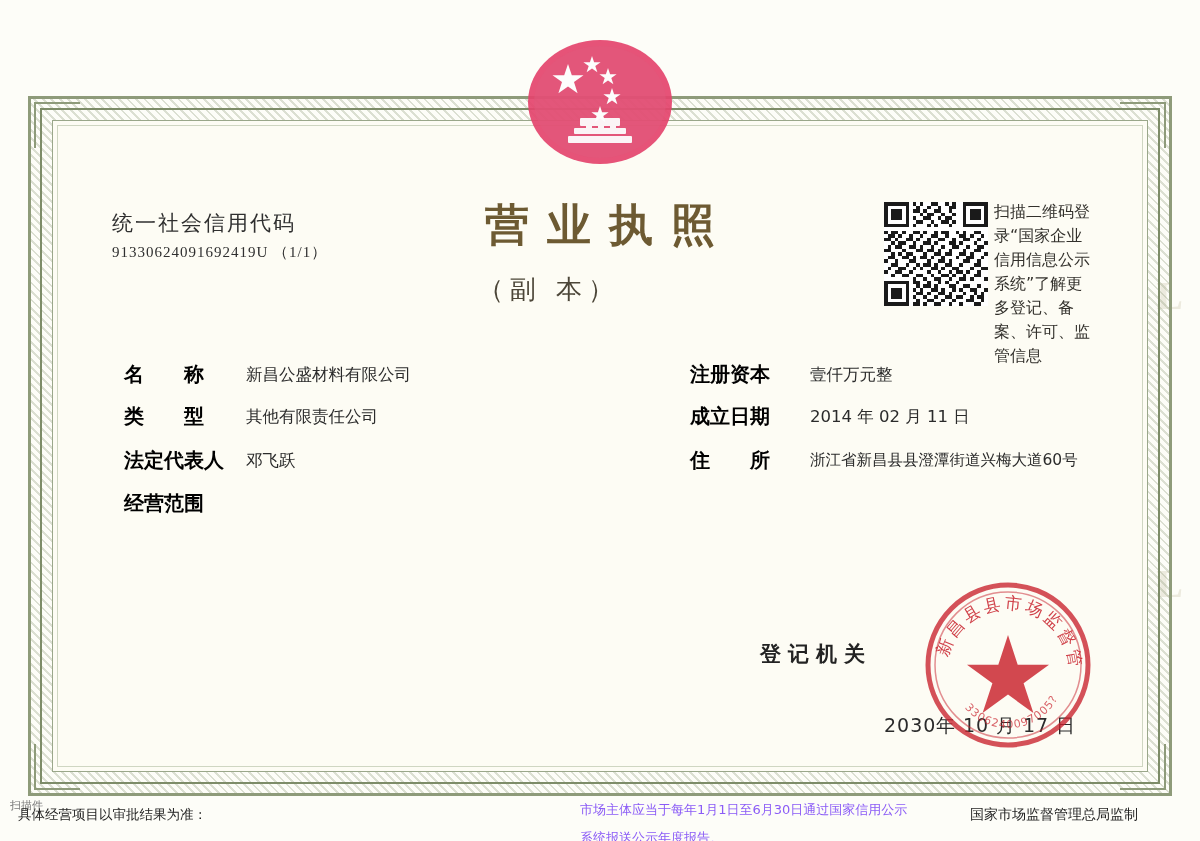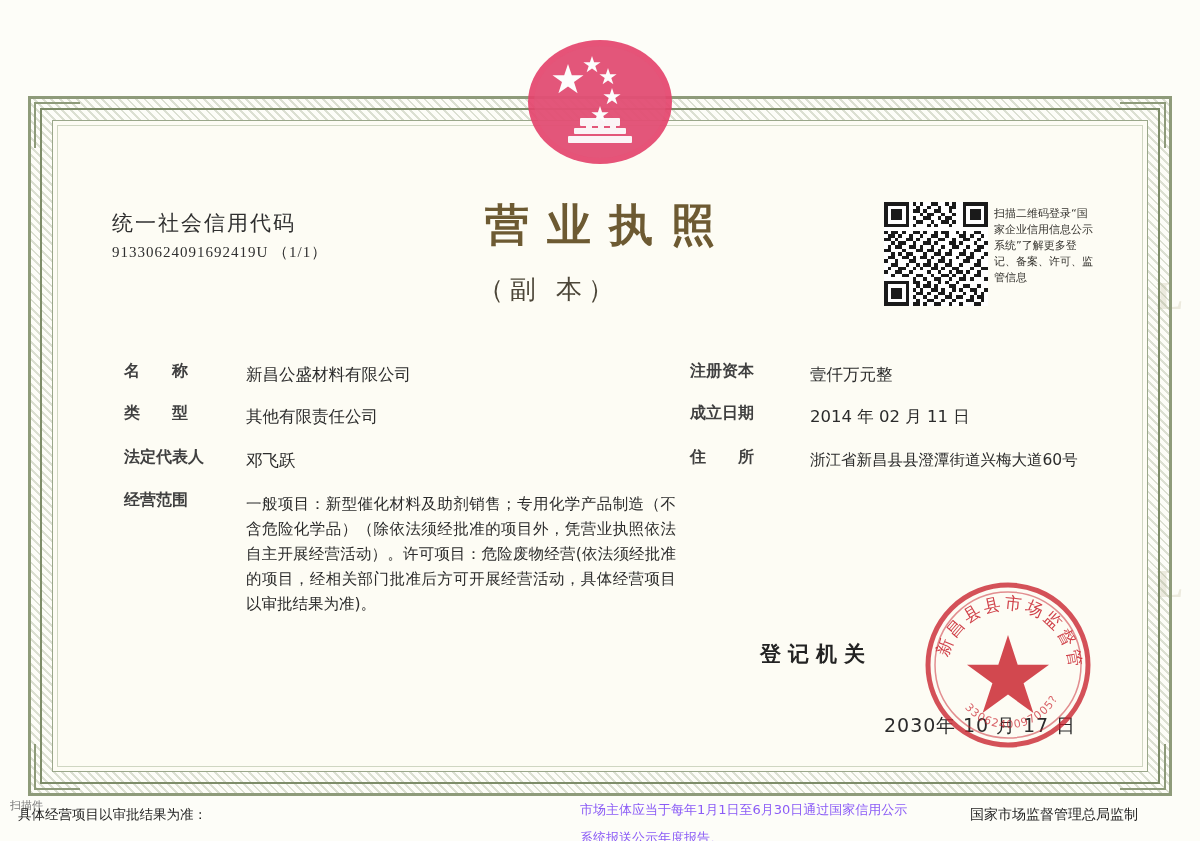--- a/index.html
+++ b/index.html
@@ -157,34 +157,34 @@
     position: absolute;
     left: 884px;
     top: 202px;
     width: 104px;
     height: 104px;
     background: #ffffff;
   }
   .qr-note {
     position: absolute;
     left: 994px;
-    top: 206px;
+    top: 200px;
     width: 102px;
-    font-size: 11px;
-    line-height: 16px;
+    font-size: 16px;
+    line-height: 24px;
     color: #33312c;
     font-family: "DejaVu Sans", "Liberation Sans", sans-serif;
     letter-spacing: 0px;
   }
 
   
   .field-label {
     position: absolute;
-    font-size: 16px;
-    color: #404040;
+    font-size: 20px;
+    color: #000000;
     font-weight: bold;
     font-family: Liberation Serif, serif;
     white-space: nowrap;
   }
   .field-value {
     position: absolute;
     font-size: 16.5px;
     color: #2b2b2b;
     font-family: "DejaVu Sans", "Liberation Sans", sans-serif;
     white-space: nowrap;
@@ -555,21 +555,20 @@
   <div class="field-label" style="left:124px; top:361px;">名　　称</div>
   <div class="field-value" style="left:246px; top:364px;">新昌公盛材料有限公司</div>
 
   <div class="field-label" style="left:124px; top:403px;">类　　型</div>
   <div class="field-value" style="left:246px; top:406px;">其他有限责任公司</div>
 
   <div class="field-label" style="left:124px; top:447px;">法定代表人</div>
   <div class="field-value" style="left:246px; top:450px;">邓飞跃</div>
 
   <div class="field-label" style="left:124px; top:490px;">经营范围</div>
-  <div class="scope-text">一般项目：新型催化材料及助剂销售；专用化学产品制造（不含危险化学品）（除依法须经批准的项目外，凭营业执照依法自主开展经营活动）。许可项目：危险废物经营(依法须经批准的项目，经相关部门批准后方可开展经营活动，具体经营项目以审批结果为准)。</div>
 
   <div class="field-label" style="left:690px; top:361px;">注册资本</div>
   <div class="field-value" style="left:810px; top:364px;">壹仟万元整</div>
 
   <div class="field-label" style="left:690px; top:403px;">成立日期</div>
   <div class="field-value" style="left:810px; top:406px;">2014 年 02 月 11 日</div>
 
   <div class="field-label" style="left:690px; top:447px;">住　　所</div>
   <div class="field-value" style="left:810px; top:450px; font-size:15.5px;">浙江省新昌县县澄潭街道兴梅大道60号</div>
 

